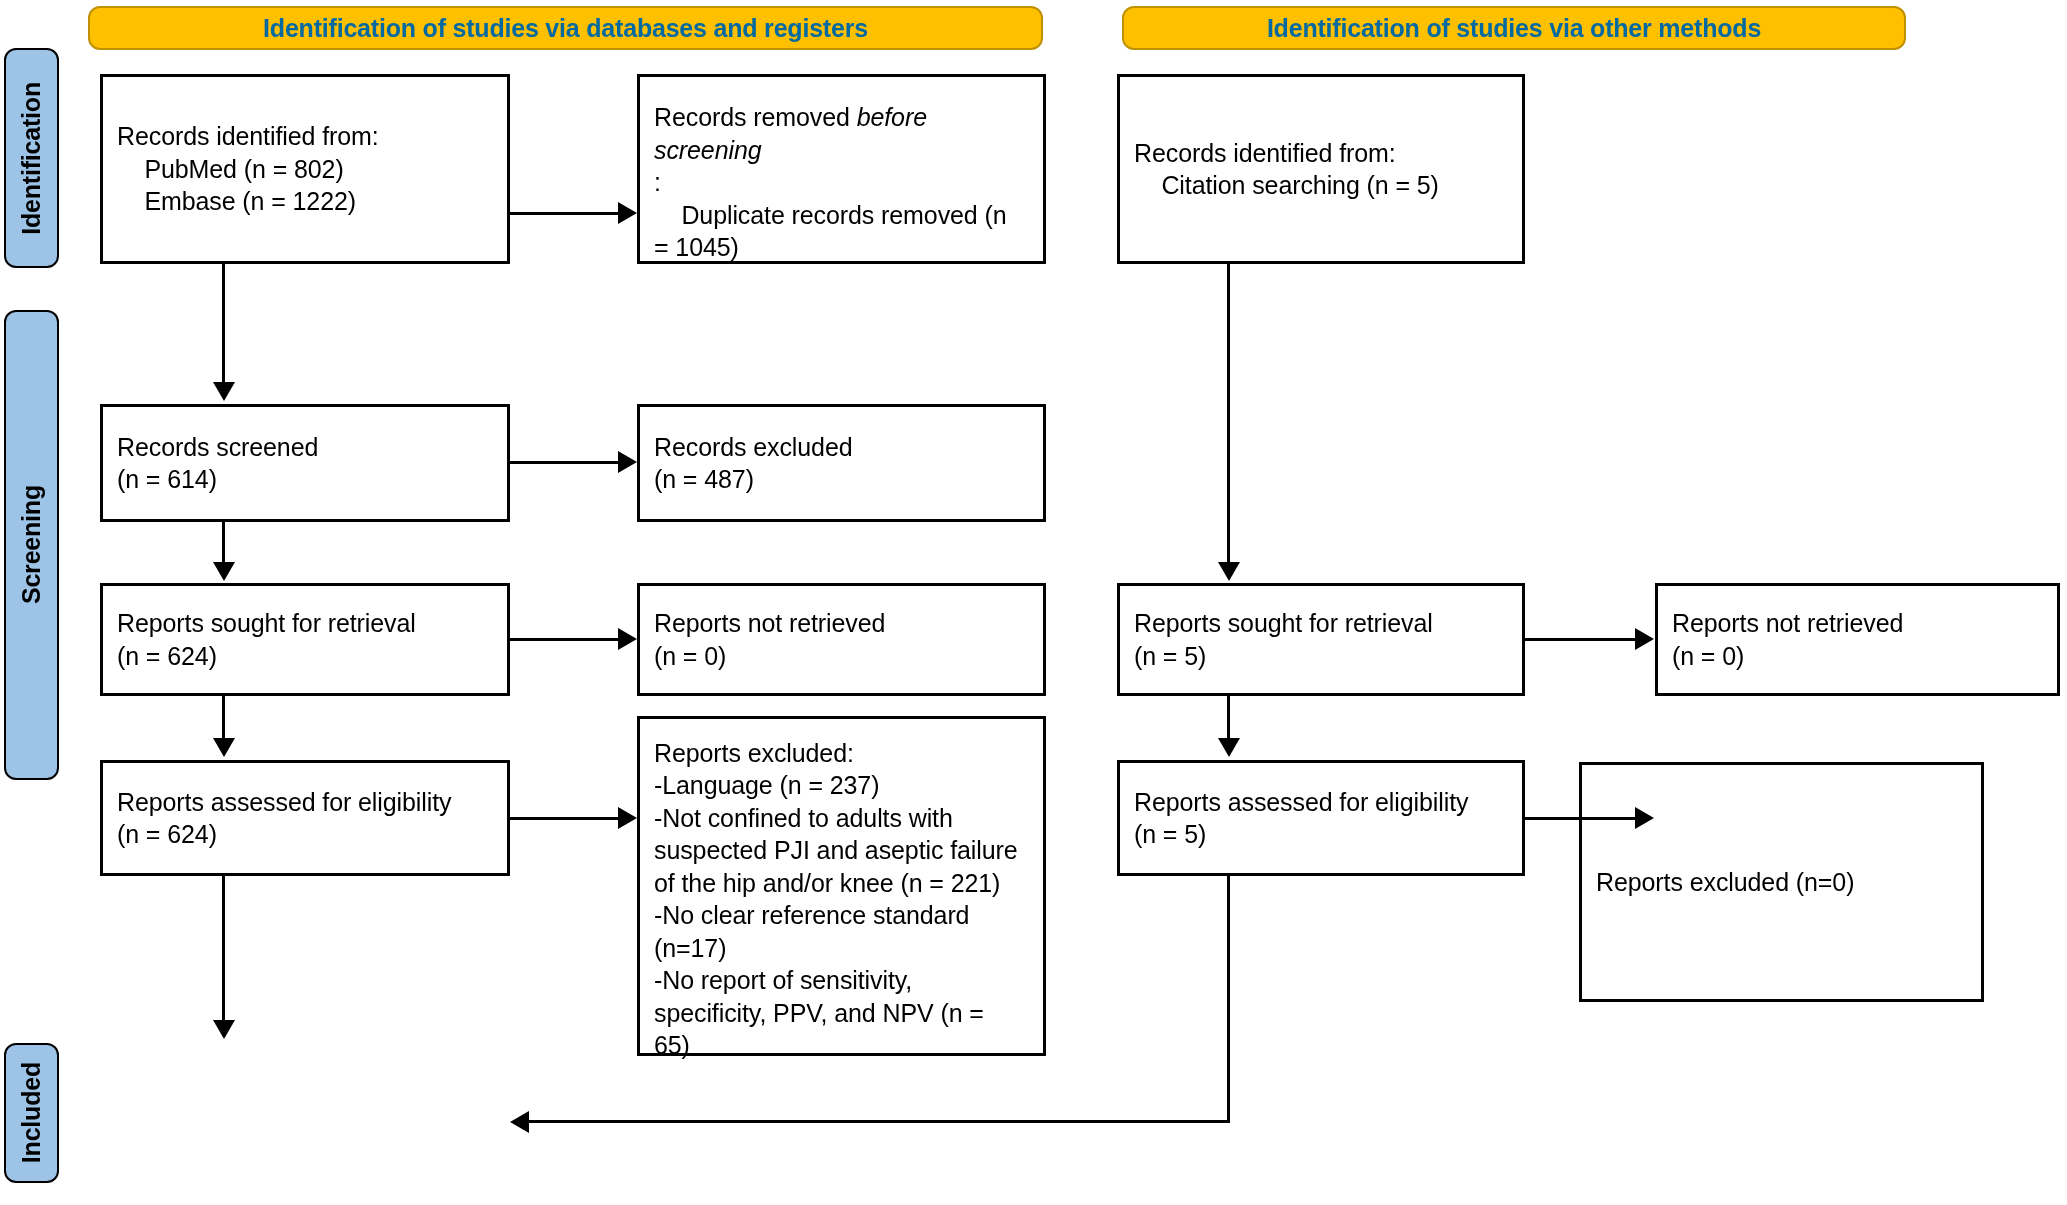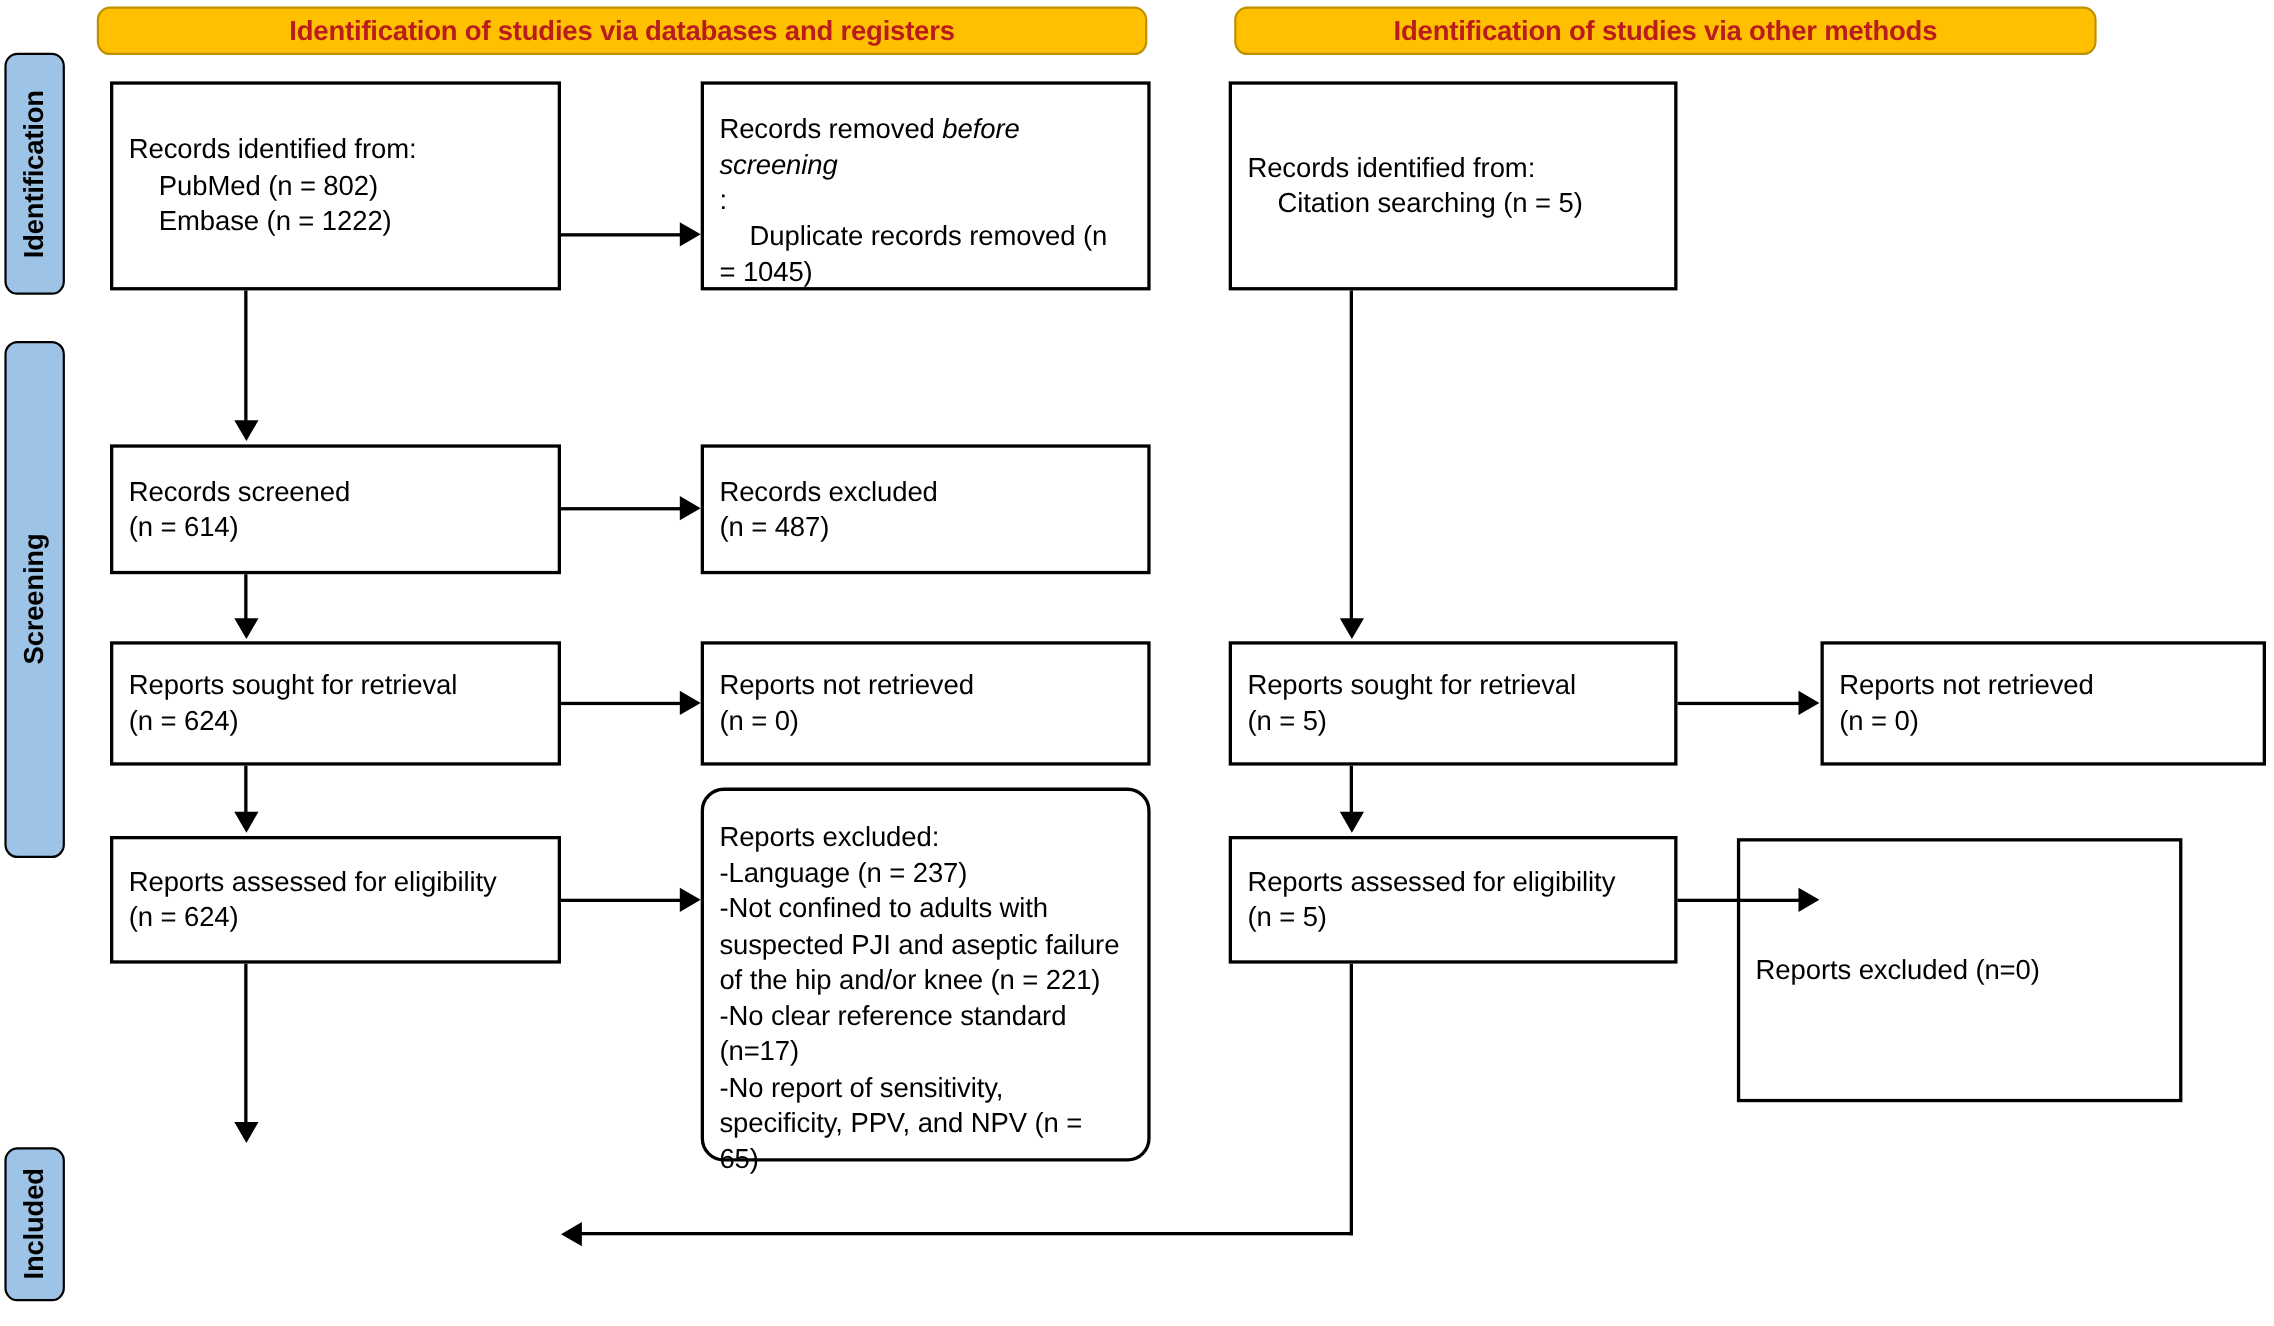--- a/index.html
+++ b/index.html
@@ -20,21 +20,21 @@
 
   
   .stage-header {
     position: absolute;
     background: #ffc000;
     border: 2px solid #bf9000;
     border-radius: 12px;
     display: flex;
     align-items: center;
     justify-content: center;
-    color: #b91c1c;
+    color: #0369a1;
     font-weight: bold;
     font-size: 25px;
     letter-spacing: -0.2px;
     box-sizing: border-box;
   }
 
   
   .phase-label {
     position: absolute;
     background: #9dc3e6;
@@ -200,21 +200,21 @@
   <div class="arrow arrow-right" style="left:1635px; top:628px;"></div>
 
   <div class="line-v" style="left:1227px; top:696px; height:44px;"></div>
   <div class="arrow arrow-down" style="left:1218px; top:738px;"></div>
 
   <div class="flow-box" style="left:100px; top:760px; width:410px; height:116px;">
     <div class="box-text">Reports assessed for eligibility
 (n = 624)</div>
   </div>
 
-  <div class="flow-box" style="left:637px; top:716px; width:409px; height:340px; align-items:flex-start; padding-top:26px;border-radius:21px;">
+  <div class="flow-box" style="left:637px; top:716px; width:409px; height:340px; align-items:center; padding-top:26px;">
     <div class="box-text">Reports excluded:
 -Language (n = 237)
 -Not confined to adults with
 suspected PJI and aseptic failure
 of the hip and/or knee (n = 221)
 -No clear reference standard
 (n=17)
 -No report of sensitivity,
 specificity, PPV, and NPV (n =
 65)</div>

